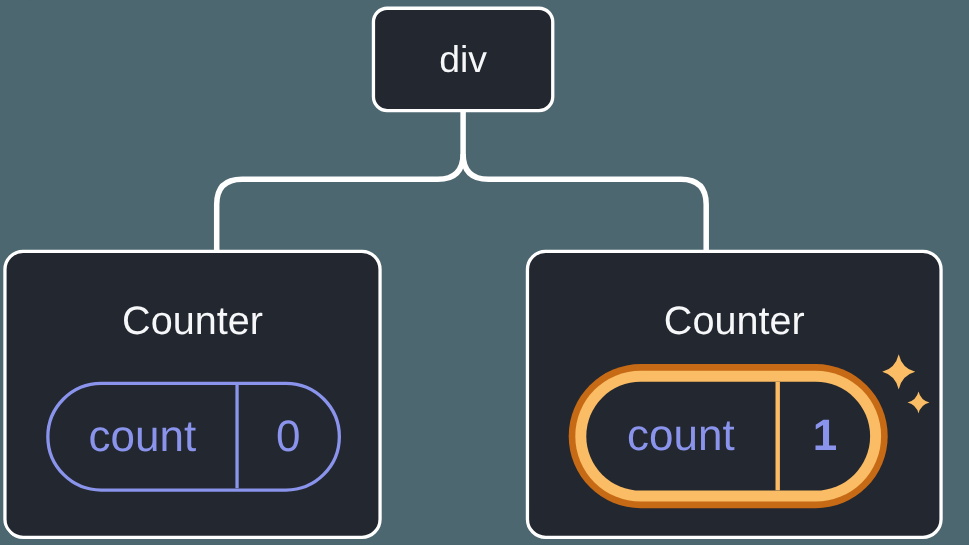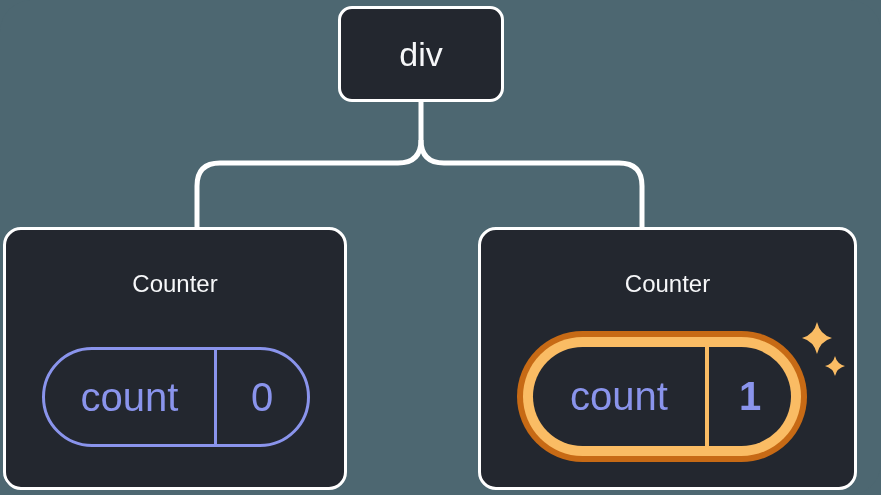--- a/index.html
+++ b/index.html
@@ -51,21 +51,21 @@
     border:3.5px solid var(--node-border);
     border-radius:18px;
   }
   .card-left{ left:3px;  width:344px; }
   .card-right{ left:478px; width:379px; }
   .card-title{
     position:absolute;
     top:40px; left:0;
     width:100%;
     text-align:center;
-    font-size:24px;
+    font-size:36px;
     line-height:1.2;
     font-weight:500;
     color:var(--title-text);
   }
   
   .state-pill{
     position:absolute;
     left:36px; top:117px;
     width:268px; height:100px;
     border:3px solid var(--state-accent);

